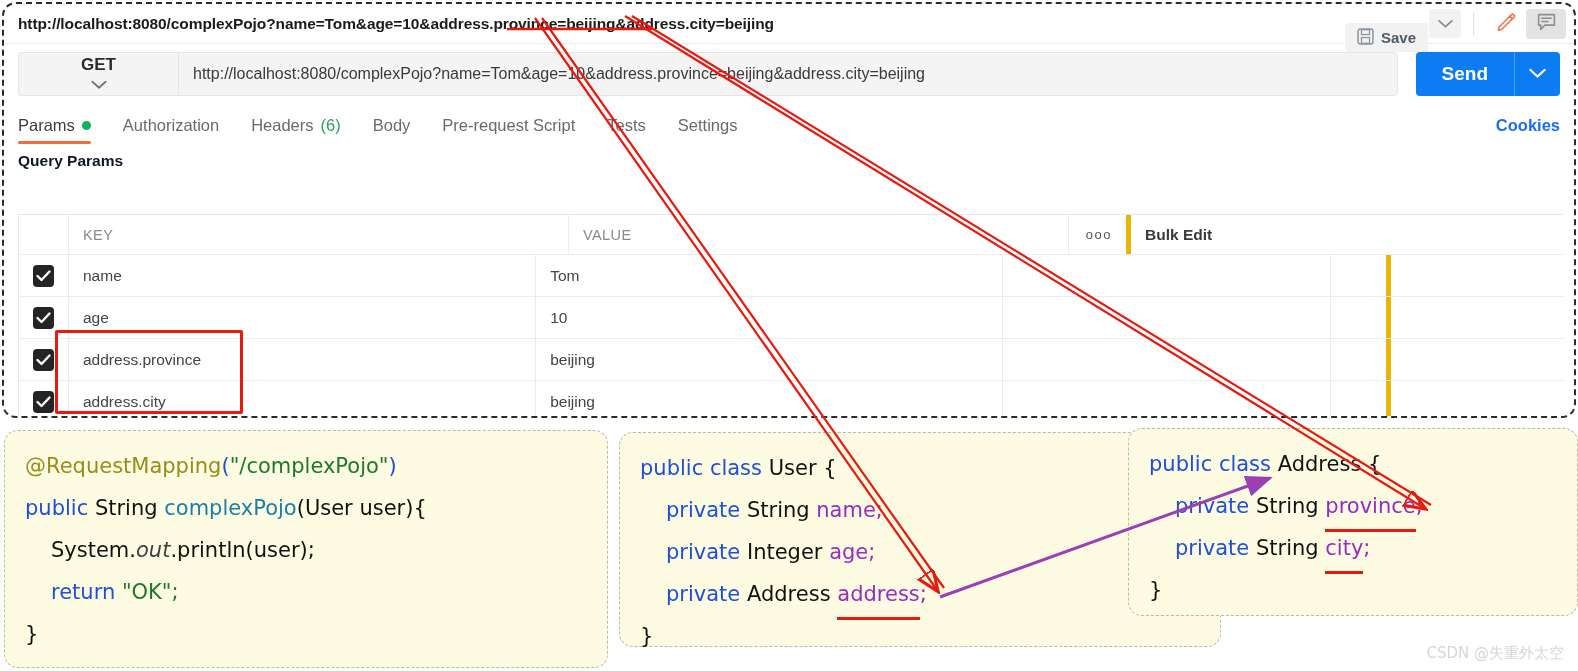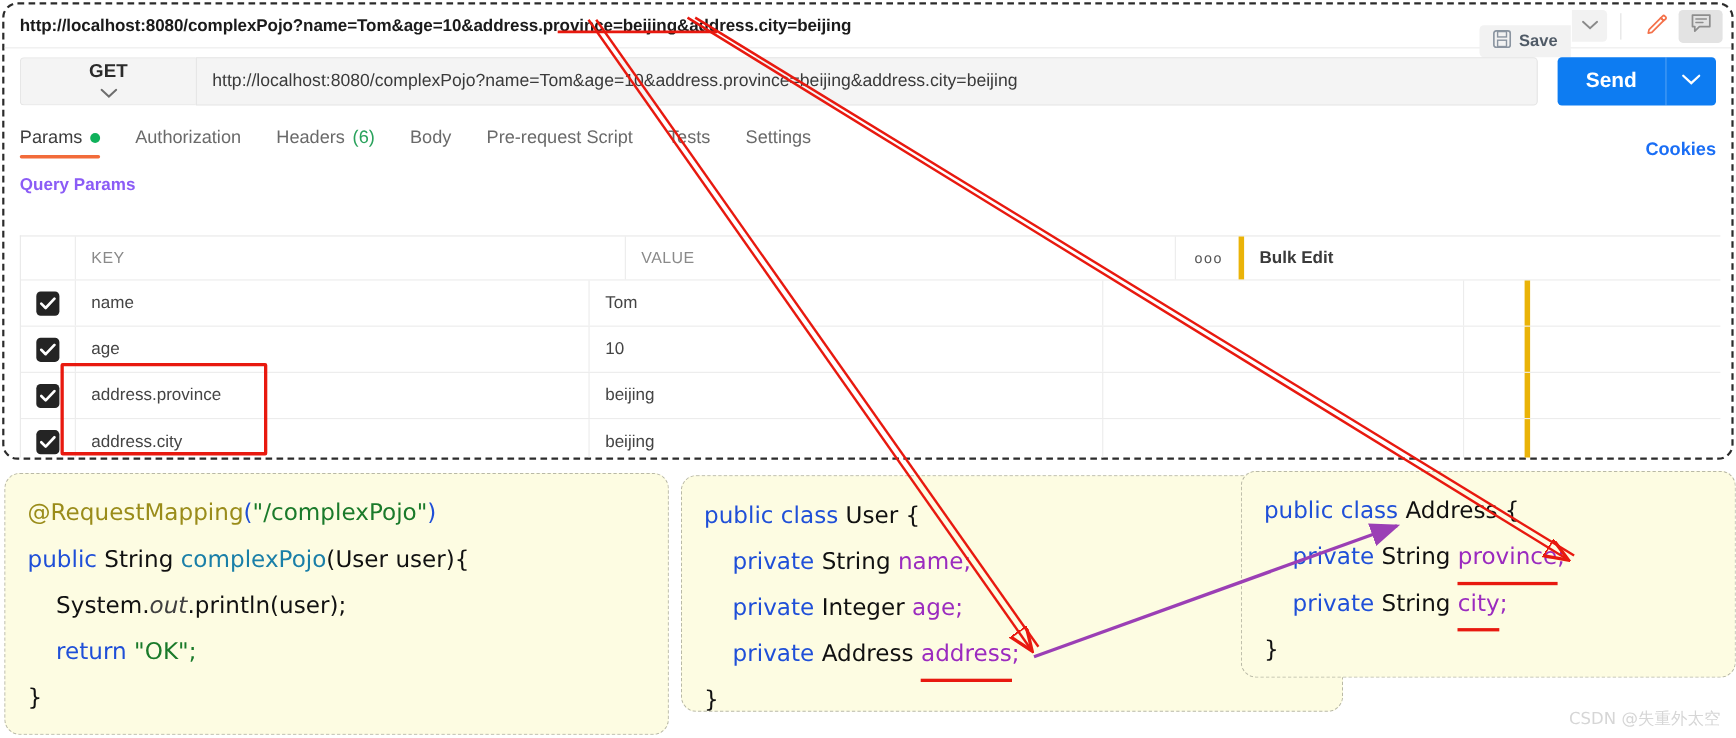--- a/index.html
+++ b/index.html
@@ -87,40 +87,40 @@
   }
   .send-caret {
     width: 46px; display: flex; align-items: center; justify-content: center;
     color: #fff; border-left: 1px solid rgba(255,255,255,0.28);
   }
 
   
   .tabs-row {
     position: absolute; left: 0; top: 100px;
     width: 100%; height: 42px;
-    display: flex; align-items: flex-end; padding: 0 14px;
+    display: flex; align-items: center; padding: 0 14px;
   }
   .tab {
     position: relative; display: flex; align-items: center; gap: 7px;
     height: 42px; margin-right: 32px;
     font-size: 16.5px; color: #6a6a6a;
   }
   .tab.active { color: #3d3d3d; }
   .tab.active::after {
     content: ""; position: absolute; left: 0; right: 0; bottom: 2px;
     height: 3px; background: #f26b3a; border-radius: 2px;
   }
   .dot-green { width: 9px; height: 9px; border-radius: 50%; background: #10b15b; }
   .count-green { color: #2aa25c; }
   .cookies-link { margin-left: auto; color: #1a6ef5; font-size: 16.5px; font-weight: bold; }
 
   
   .qp-title {
     position: absolute; left: 14px; top: 148px;
-    font-size: 15.5px; color: #8b5cf6; font-weight: bold; margin-top: 8px;
+    font-size: 15.5px; color: #0f172a; font-weight: bold;
   }
   .tbl {
     position: absolute; left: 14px; top: 210px;
     width: 1546px;
     border-top: 1px solid #e8e8e8;
     border-left: 1px solid #e8e8e8;
   }
   .trow { display: flex; height: 42px; border-bottom: 1px solid #ececec; }
   .trow.head { height: 40px; }
   .cell { border-right: 1px solid #ececec; display: flex; align-items: center; padding: 0 14px; }

